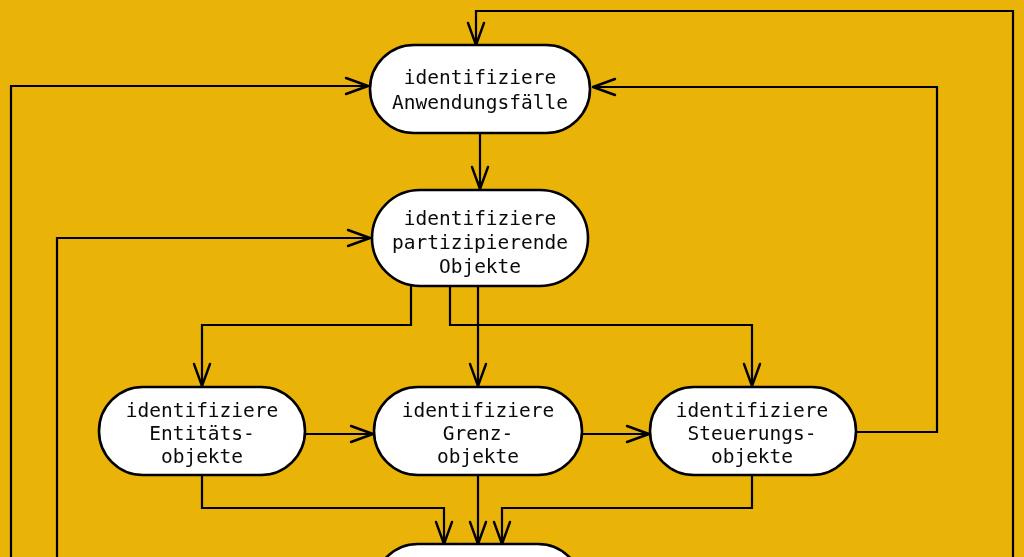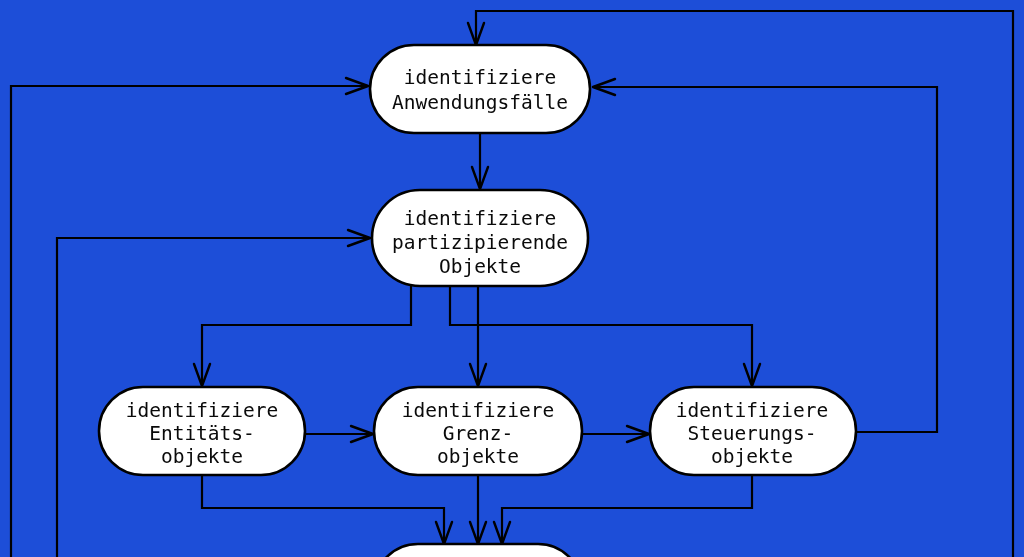--- a/index.html
+++ b/index.html
@@ -7,21 +7,21 @@
     padding: 0;
     background: #ffffff;
   }
   body {
     font-family: "DejaVu Sans Mono", monospace;
   }
   #diagram-root {
     position: relative;
     width: 1024px;
     height: 557px;
-    background: #1d4ed8;
+    background: #eab308;
     overflow: hidden;
   }
   svg#flow-svg {
     display: block;
     width: 1024px;
     height: 557px;
   }
   .edge-line {
     fill: none;
     stroke: #000000;

